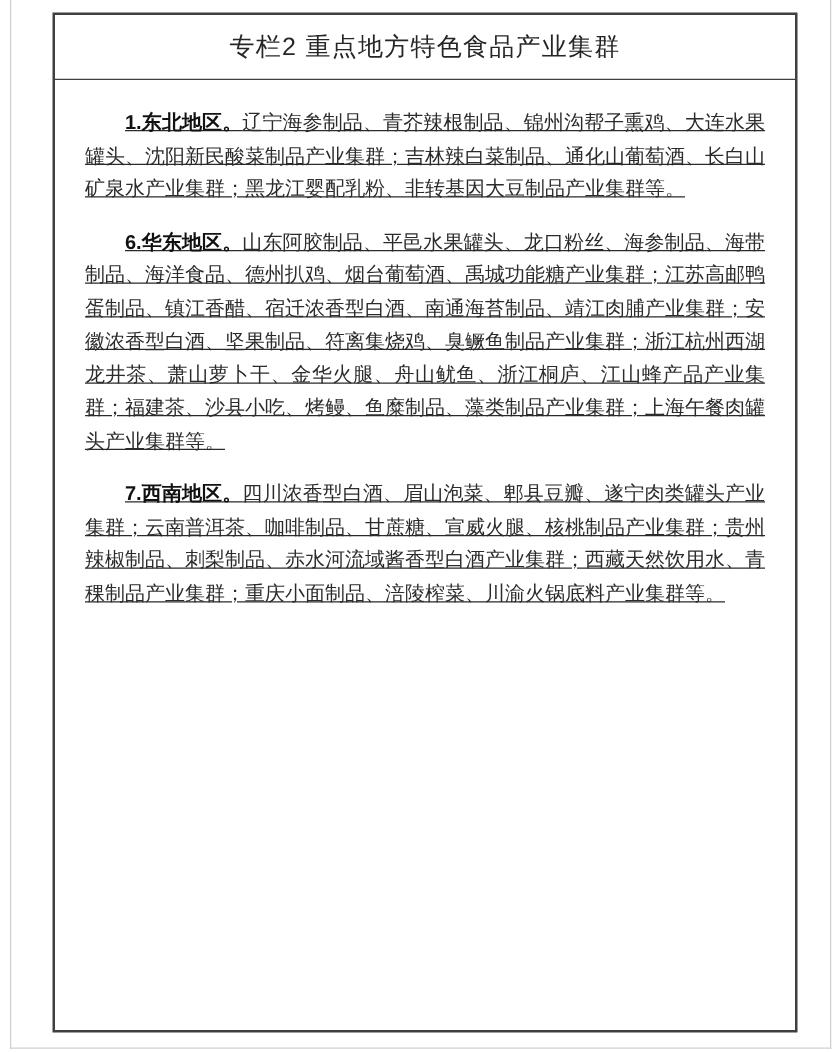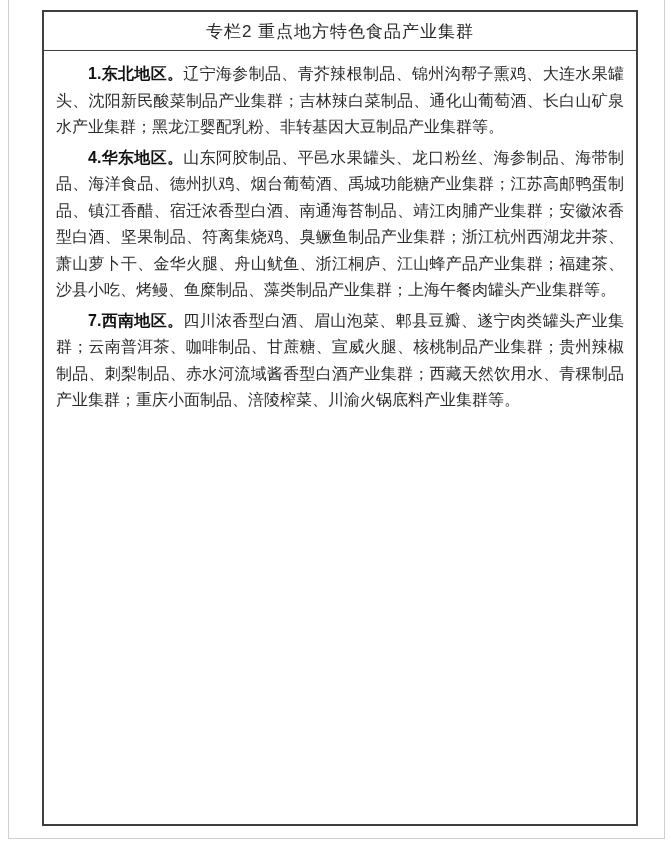--- a/index.html
+++ b/index.html
@@ -32,58 +32,59 @@
     left: 42px;
     top: 10px;
     width: 596px;
     height: 816px;
     box-sizing: border-box;
     border: 2px solid #3f3f3f;
     background: #ffffff;
   }
   .column-title {
     box-sizing: border-box;
-    height: 39px;
+    height: 52px;
     border-bottom: 1px solid #3f3f3f;
     display: flex;
     align-items: center;
     justify-content: center;
-    font-size: 17px;
+    font-size: 20px;
     letter-spacing: 1px;
     color: #262626;
   }
   .column-body {
     box-sizing: border-box;
     padding: 6px 8px 0 8px;
     font-size: 16px;
     line-height: 26.5px;
     text-align: justify;
     color: #2b2b2b;
   }
   .region-section {
-    margin: 4px;
+    margin: 16px;
     text-indent: 2em;
+    text-decoration: underline;
   }
   .region-heading {
     font-weight: bold;
     color: #111111;
   }
 </style>
 </head>
 <body>
 
 <div class="page">
   <div class="page-edge"></div>
   <div class="column-box">
     <div class="column-title">专栏2 重点地方特色食品产业集群</div>
     <div class="column-body">
   <p class="region-section"><b class="region-heading">1.东北地区。</b><span>辽宁海参制品、青芥辣根制品、锦州沟帮子熏鸡、大连水果罐头、沈阳新民酸菜制品产业集群；吉林辣白菜制品、通化山葡萄酒、长白山矿泉水产业集群；黑龙江婴配乳粉、非转基因大豆制品产业集群等。</span></p>
 
 
 
 
-  <p class="region-section"><b class="region-heading">4.华东地区。</b><span>山东阿胶制品、平邑水果罐头、龙口粉丝、海参制品、海带制品、海洋食品、德州扒鸡、烟台葡萄酒、禹城功能糖产业集群；江苏高邮鸭蛋制品、镇江香醋、宿迁浓香型白酒、南通海苔制品、靖江肉脯产业集群；安徽浓香型白酒、坚果制品、符离集烧鸡、臭鳜鱼制品产业集群；浙江杭州西湖龙井茶、萧山萝卜干、金华火腿、舟山鱿鱼、浙江桐庐、江山蜂产品产业集群；福建茶、沙县小吃、烤鳗、鱼糜制品、藻类制品产业集群；上海午餐肉罐头产业集群等。</span></p>
+  <p class="region-section"><b class="region-heading">6.华东地区。</b><span>山东阿胶制品、平邑水果罐头、龙口粉丝、海参制品、海带制品、海洋食品、德州扒鸡、烟台葡萄酒、禹城功能糖产业集群；江苏高邮鸭蛋制品、镇江香醋、宿迁浓香型白酒、南通海苔制品、靖江肉脯产业集群；安徽浓香型白酒、坚果制品、符离集烧鸡、臭鳜鱼制品产业集群；浙江杭州西湖龙井茶、萧山萝卜干、金华火腿、舟山鱿鱼、浙江桐庐、江山蜂产品产业集群；福建茶、沙县小吃、烤鳗、鱼糜制品、藻类制品产业集群；上海午餐肉罐头产业集群等。</span></p>
 
 
   <p class="region-section"><b class="region-heading">7.西南地区。</b><span>四川浓香型白酒、眉山泡菜、郫县豆瓣、遂宁肉类罐头产业集群；云南普洱茶、咖啡制品、甘蔗糖、宣威火腿、核桃制品产业集群；贵州辣椒制品、刺梨制品、赤水河流域酱香型白酒产业集群；西藏天然饮用水、青稞制品产业集群；重庆小面制品、涪陵榨菜、川渝火锅底料产业集群等。</span></p>
 </div>
   </div>
 </div>
 
 </body></html>

